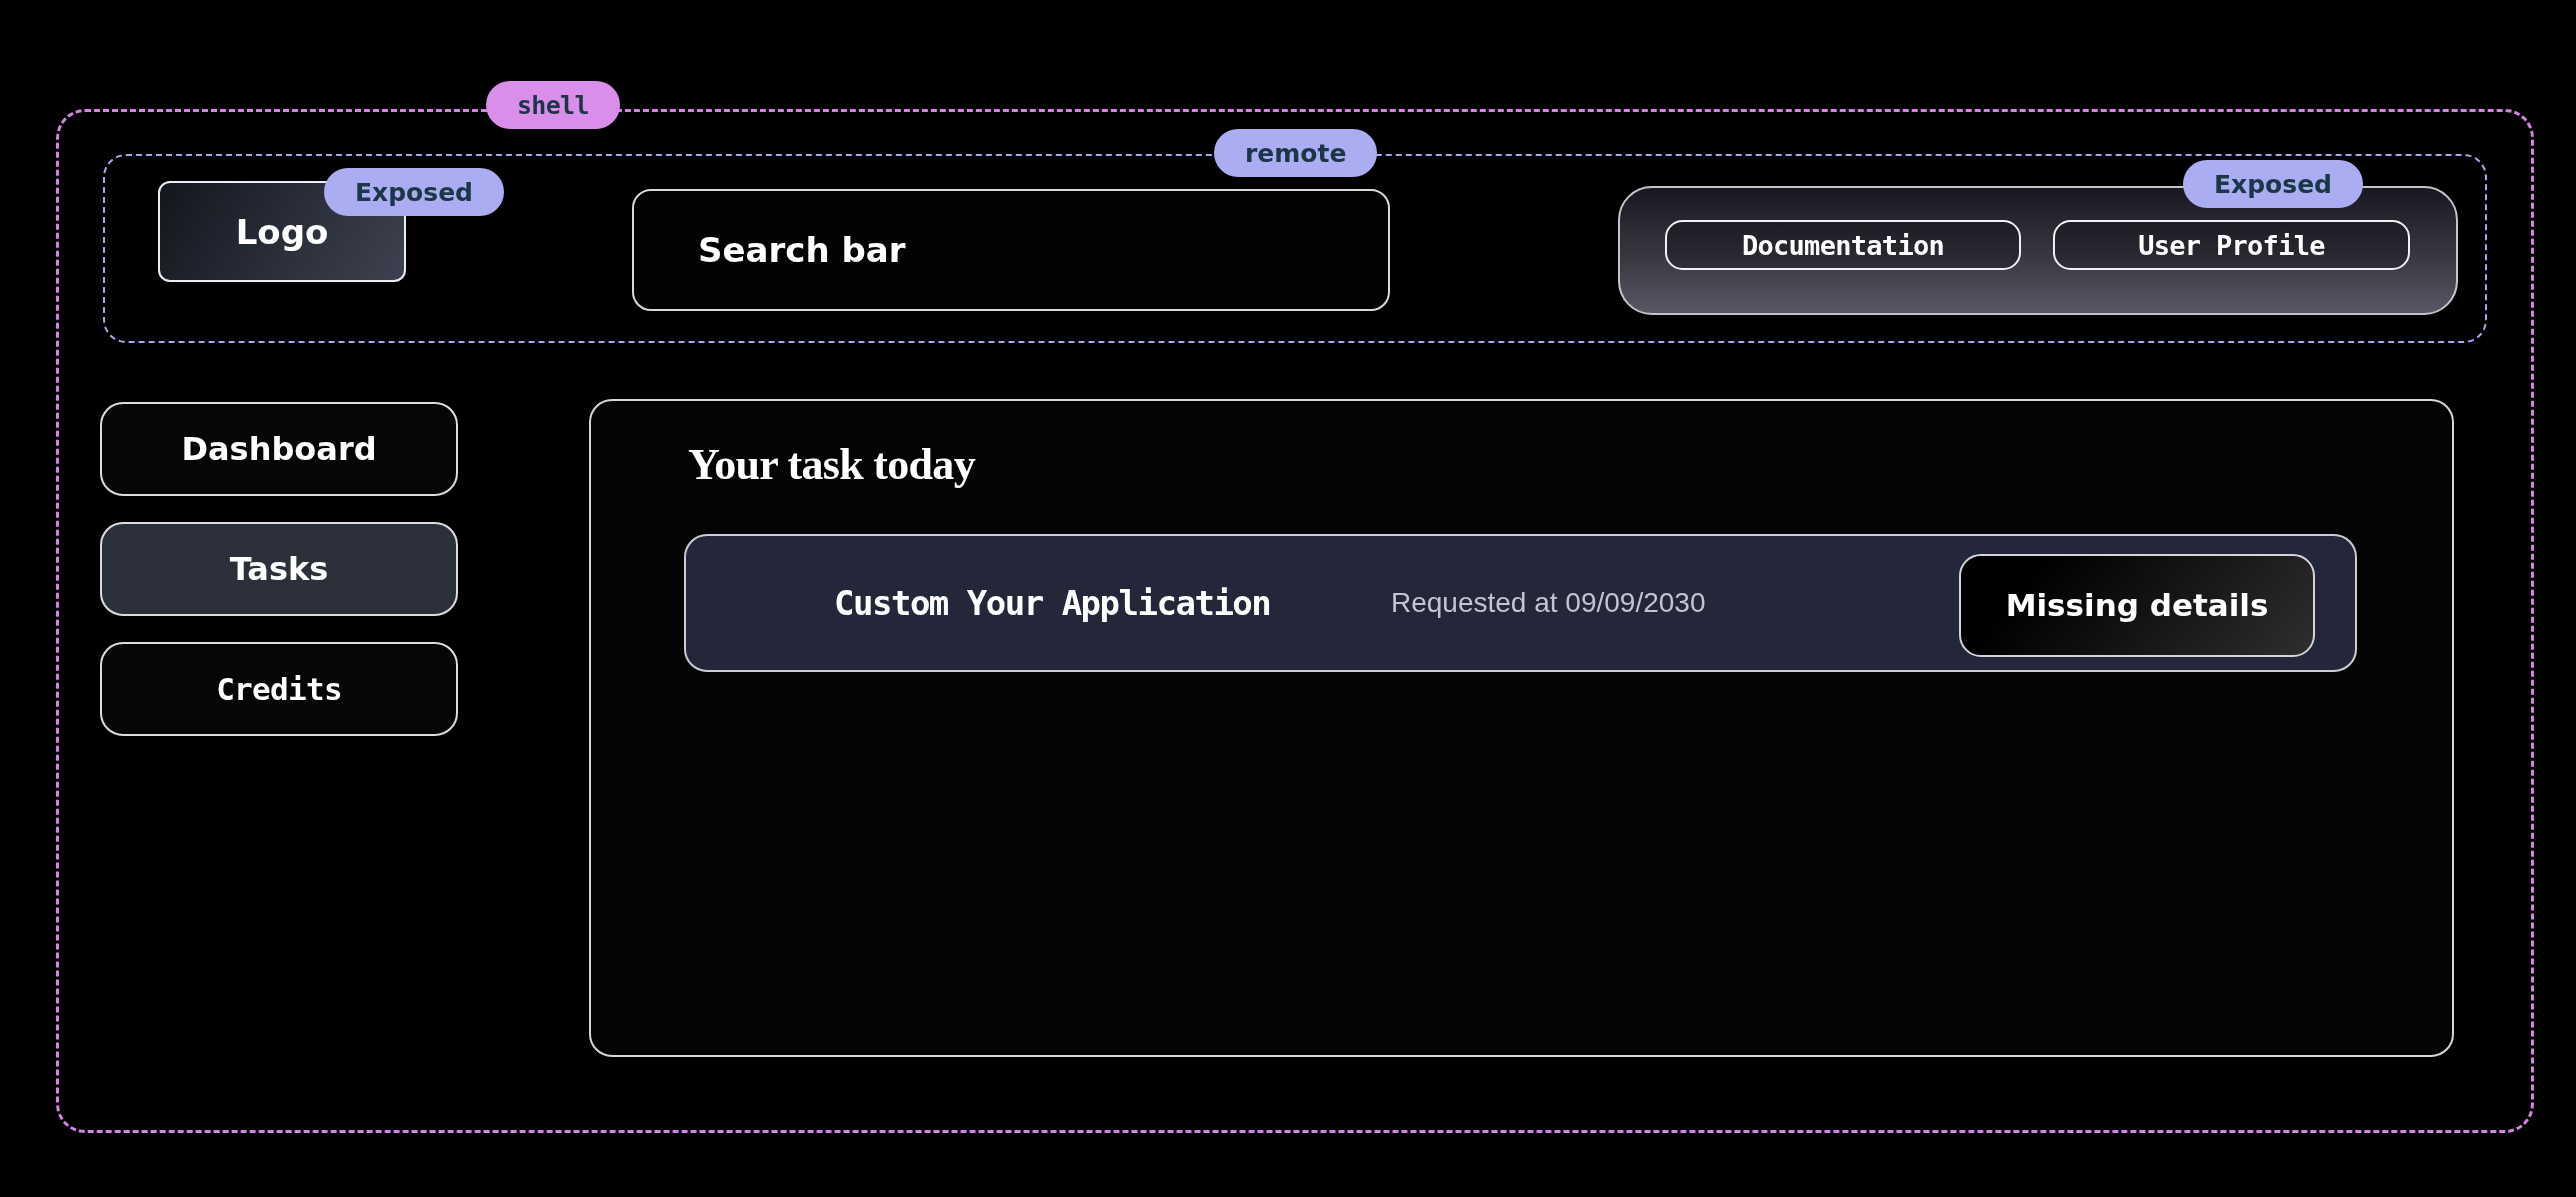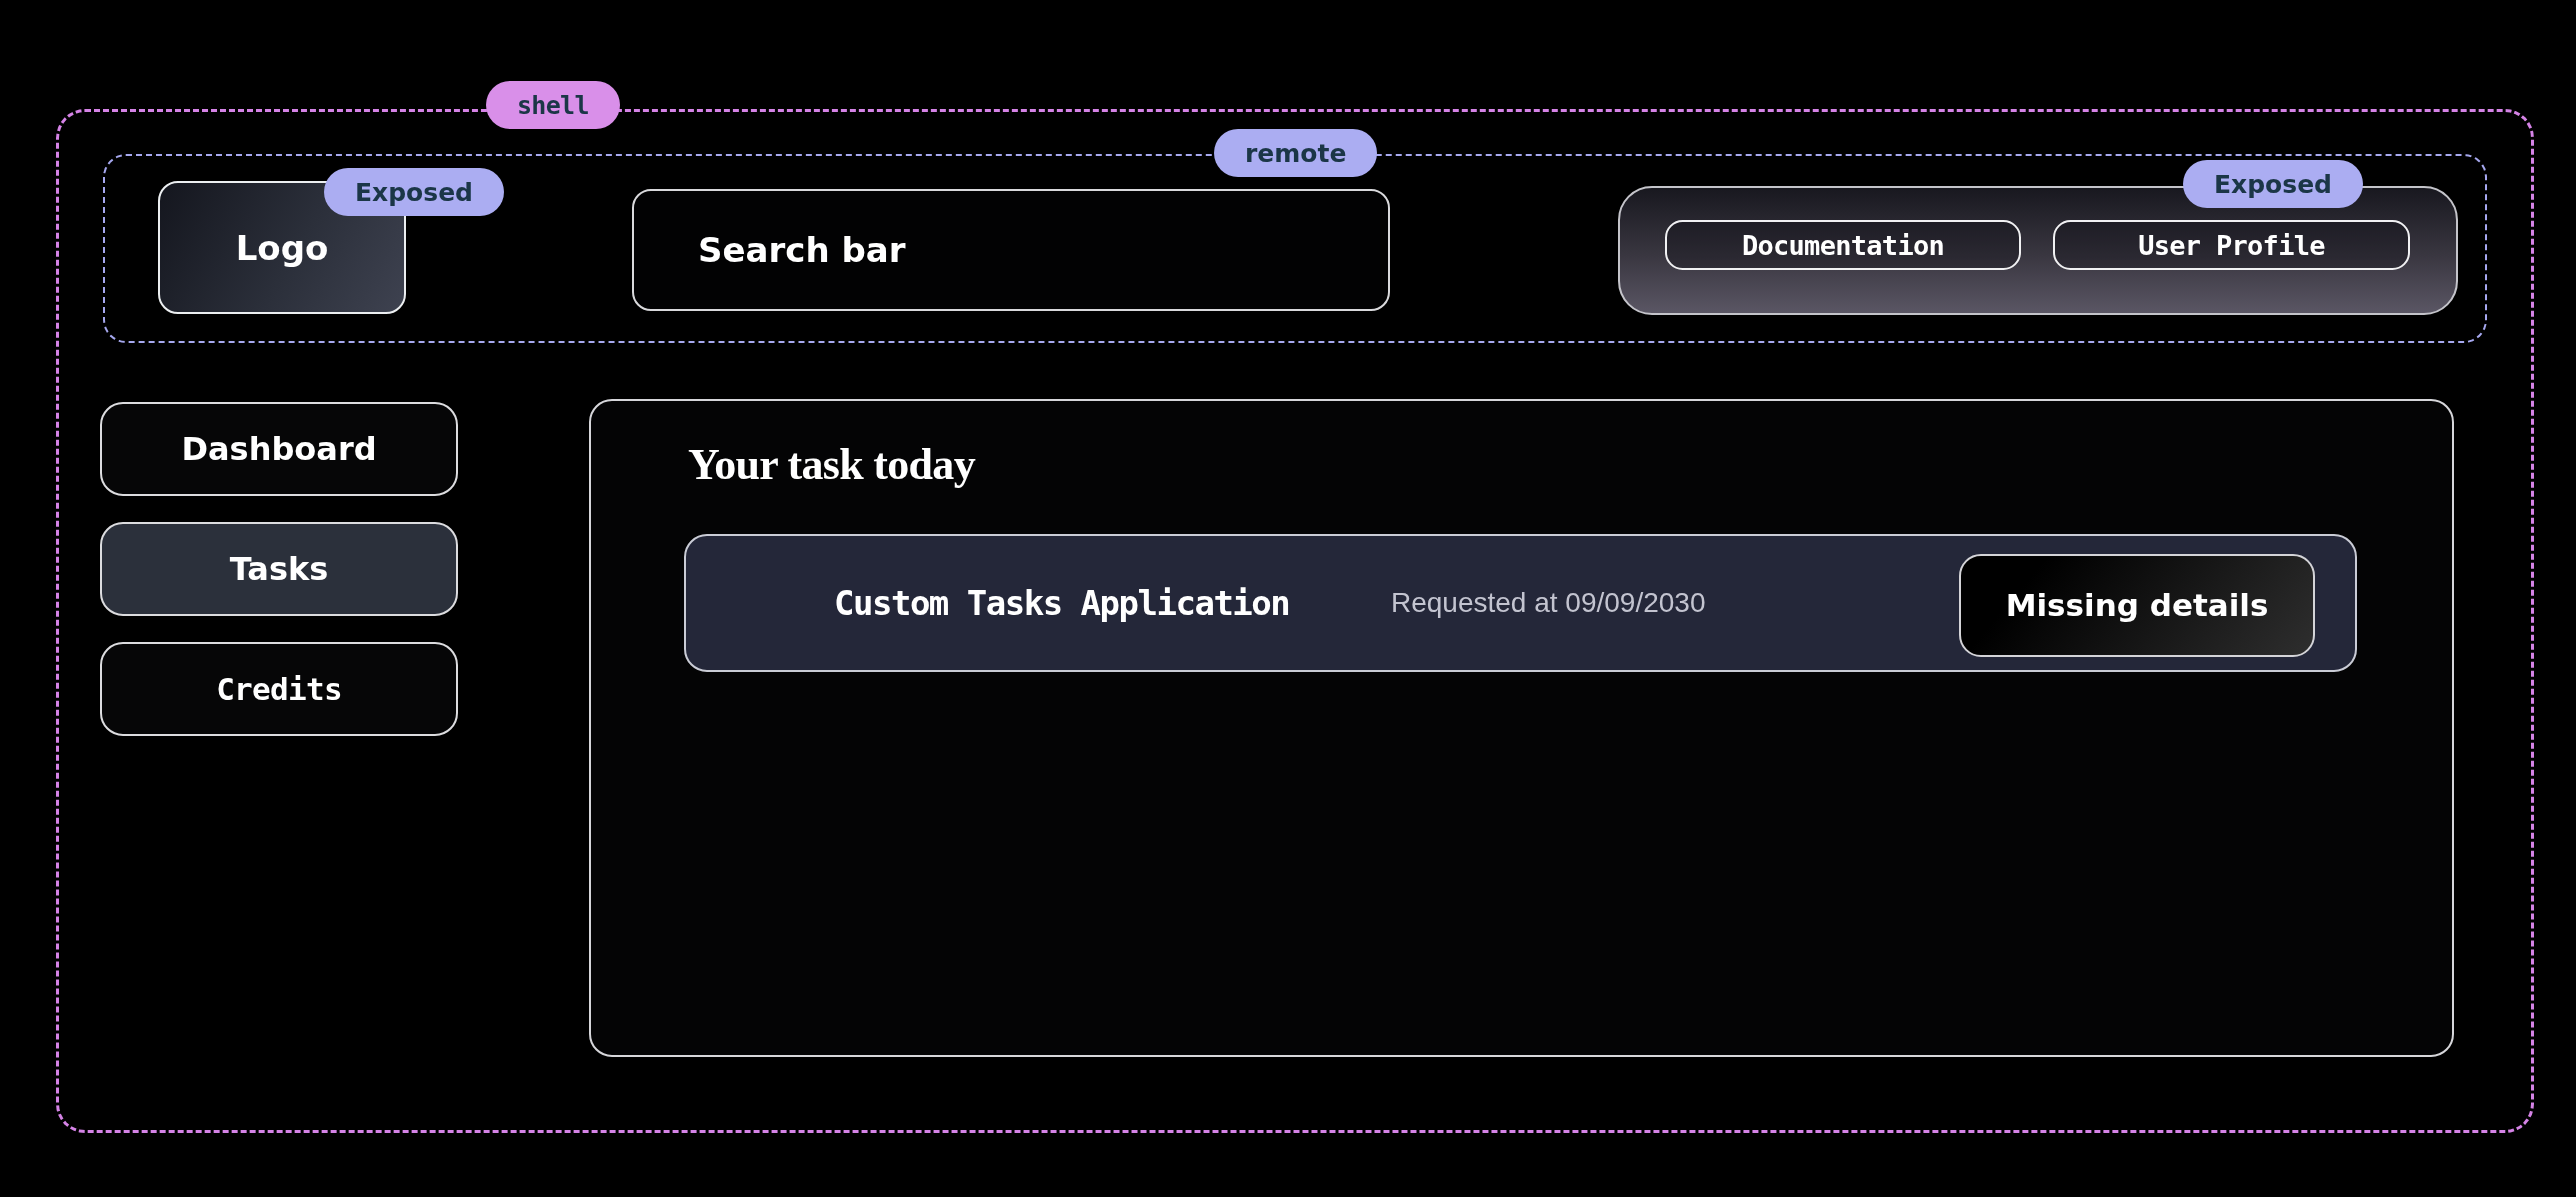--- a/index.html
+++ b/index.html
@@ -35,23 +35,23 @@
   }
   .badge-shell{
     left:478px;top:73px;background:var(--shell-badge-bg);
     font-family:"DejaVu Sans Mono",monospace;font-weight:700;letter-spacing:-0.7px;
   }
   .badge-remote{left:1206px;top:121px;background:var(--exposed-badge-bg);}
   .badge-exposed-left{left:316px;top:160px;background:var(--exposed-badge-bg);}
   .badge-exposed-right{left:2175px;top:152px;background:var(--exposed-badge-bg);}
   
   .logo-box{
-    position:absolute;left:150px;top:173px;width:248px;height:133px;
+    position:absolute;left:150px;top:173px;width:248px;height:101px;
     background:linear-gradient(120deg,#14161e 0%,#2b2f3a 55%,#3e4250 100%);
-    border:2.2px solid #eceff1;border-radius:20px;
+    border:2.2px solid #eceff1;border-radius:12px;
     display:flex;align-items:center;justify-content:center;
     color:#fff;font-size:34px;font-weight:800;z-index:2;
   }
   .search-box{
     position:absolute;left:624px;top:181px;width:758px;height:122px;
     background:#020203;border:2.2px solid #d9d9dc;border-radius:19px;
     display:flex;align-items:center;padding-left:64px;
     color:#fff;font-size:34px;font-weight:800;
   }
   .right-group{
@@ -135,20 +135,20 @@
   <div class="badge badge-exposed-right">Exposed</div>
 
   <div class="side-btn dashboard">Dashboard</div>
   <div class="side-btn tasks">Tasks</div>
   <div class="side-btn credits">Credits</div>
 
   <div class="main-panel">
     <div class="panel-title">Your task today</div>
 
     <div class="task-row">
-      <div class="task-name">Custom Tasks Application</div>
+      <div class="task-name">Custom Your Application</div>
       <div class="task-date">Requested at 09/09/2030</div>
       <div class="task-action">Missing details</div>
     </div>
   </div>
 
 </div>
 
 
 </body></html>

